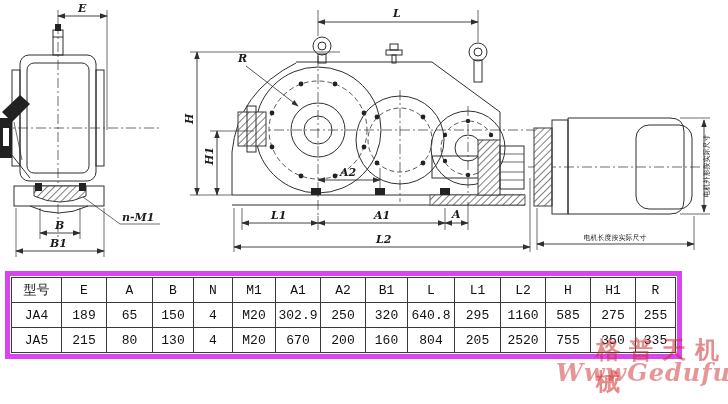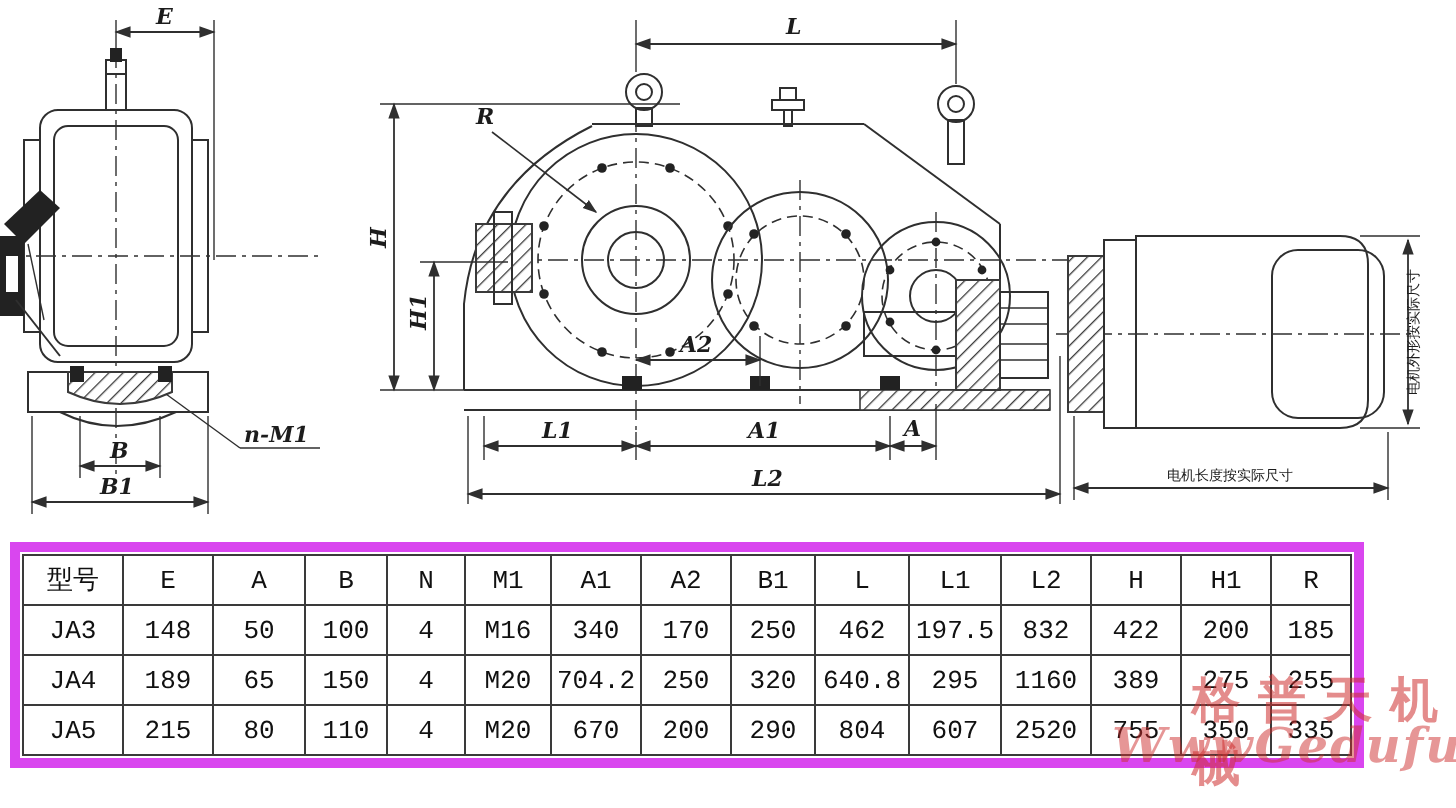--- a/index.html
+++ b/index.html
@@ -265,65 +265,48 @@
             <th>L</th>
             <th>L1</th>
             <th>L2</th>
             <th>H</th>
             <th>H1</th>
             <th>R</th>
           </tr>
         </thead>
       <tbody>
           <tr>
-            <td>JA3</td>
-            <td>148</td>
-            <td>50</td>
-            <td>100</td>
-            <td>4</td>
-            <td>M16</td>
-            <td>340</td>
-            <td>170</td>
-            <td>250</td>
-            <td>462</td>
-            <td>197.5</td>
-            <td>832</td>
-            <td>422</td>
-            <td>200</td>
-            <td>185</td>
-          </tr>
-          <tr>
             <td>JA4</td>
             <td>189</td>
             <td>65</td>
             <td>150</td>
             <td>4</td>
             <td>M20</td>
-            <td>704.2</td>
+            <td>302.9</td>
             <td>250</td>
             <td>320</td>
             <td>640.8</td>
             <td>295</td>
             <td>1160</td>
-            <td>389</td>
+            <td>585</td>
             <td>275</td>
             <td>255</td>
           </tr>
           <tr>
             <td>JA5</td>
             <td>215</td>
             <td>80</td>
-            <td>110</td>
+            <td>130</td>
             <td>4</td>
             <td>M20</td>
             <td>670</td>
             <td>200</td>
-            <td>290</td>
+            <td>160</td>
             <td>804</td>
-            <td>607</td>
+            <td>205</td>
             <td>2520</td>
             <td>755</td>
             <td>350</td>
             <td>335</td>
           </tr>
         </tbody>
     </table>
   </div>
 
   <div class="wm" id="wm1">格普天机械</div>

